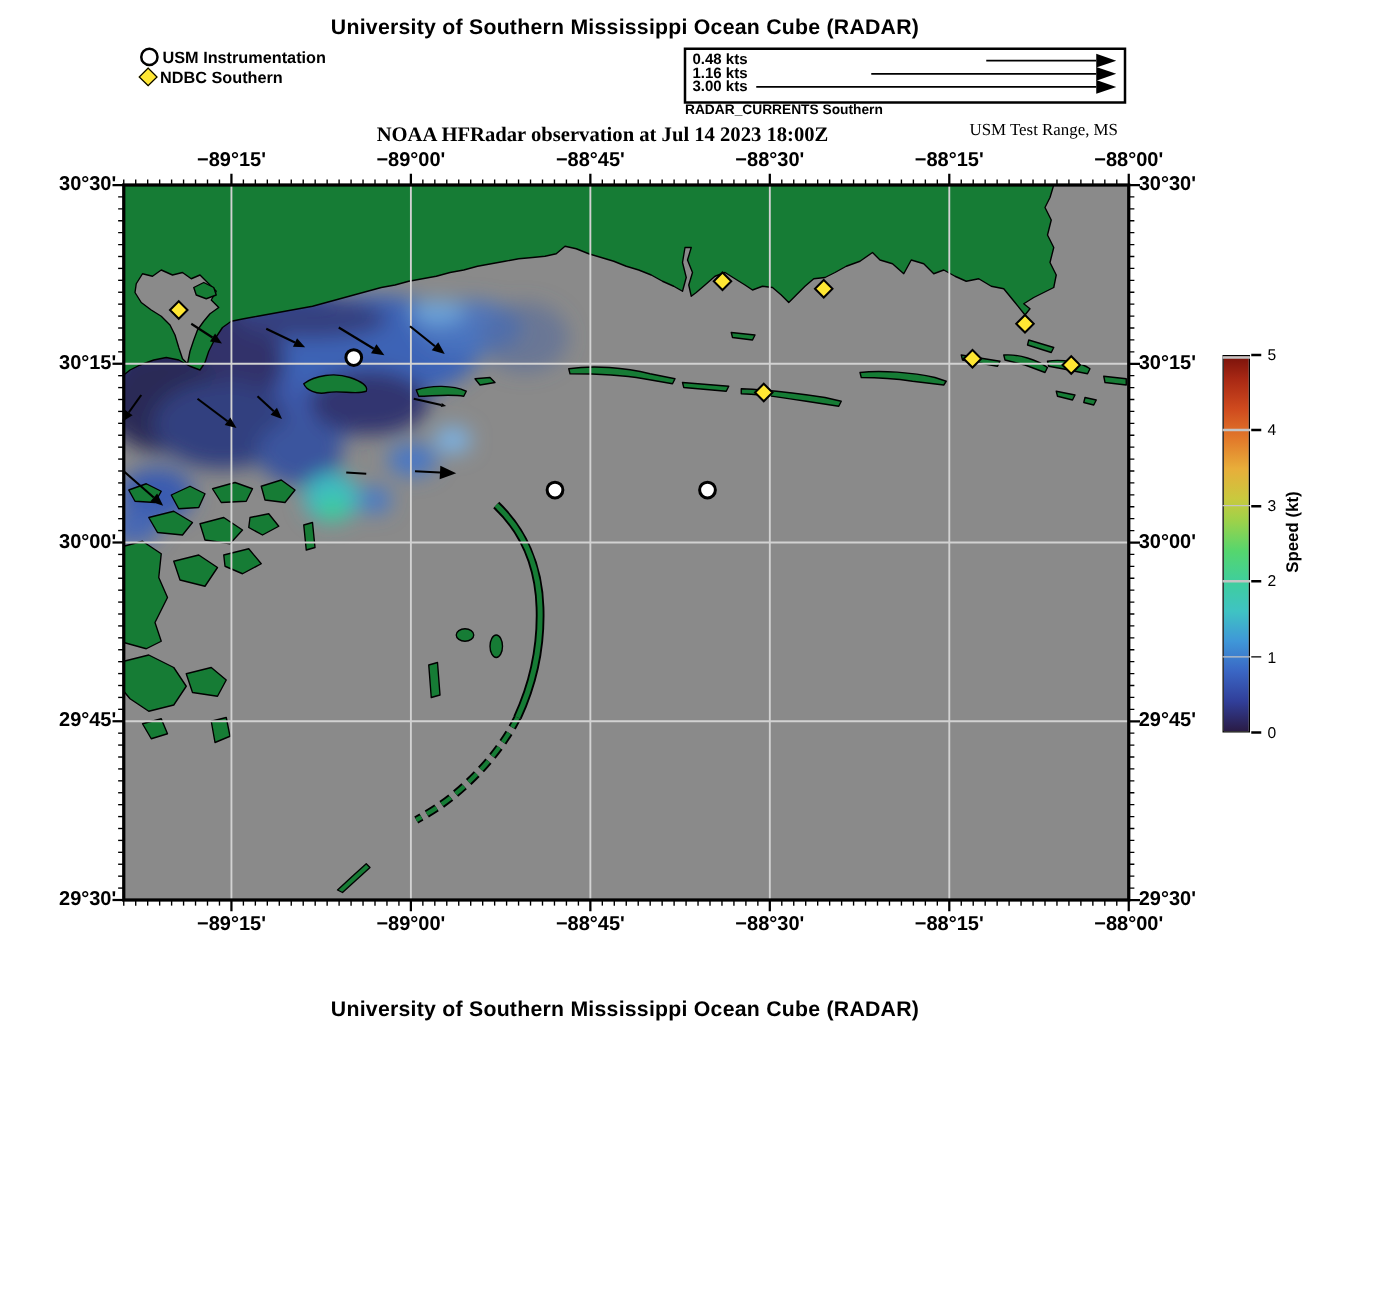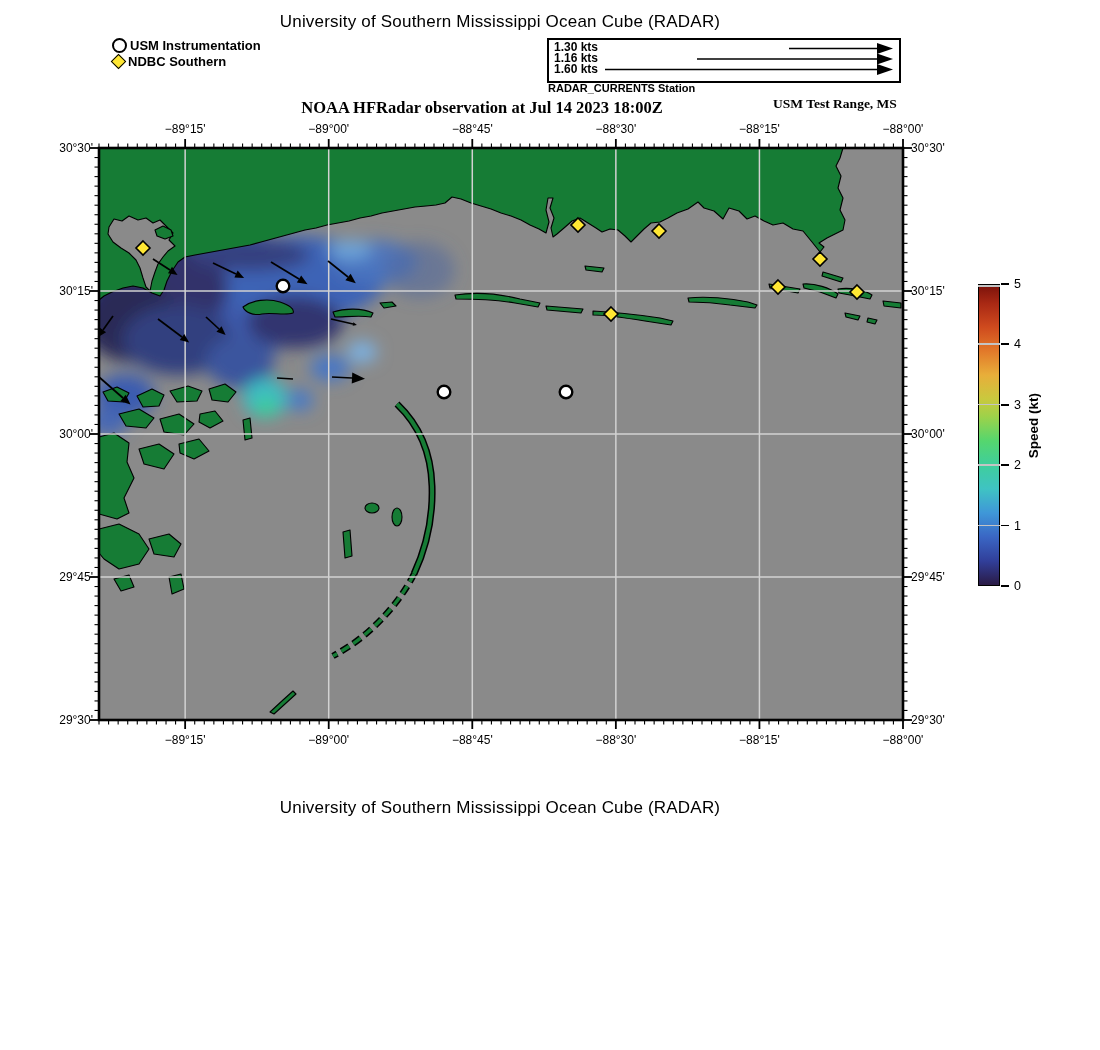--- a/index.html
+++ b/index.html
@@ -1,37 +1,37 @@
 <!DOCTYPE html>
 <html><head>
 <meta charset="utf-8">
 <style>
   html,body{margin:0;padding:0;background:#ffffff;}
   #stage{position:relative;width:1100px;height:1050px;background:#ffffff;overflow:hidden;
          font-family:"Liberation Sans",sans-serif;color:#000;}
   .title{position:absolute;left:100px;width:800px;text-align:center;font-size:17px;
-         font-weight:normal;letter-spacing:.2px;}
+         font-weight:bold;letter-spacing:.2px;}
   #title-top{top:12px;}
   #title-bottom{top:798px;}
   #subtitle{position:absolute;left:132px;width:700px;top:98px;text-align:center;
             font-family:"Liberation Serif",serif;font-weight:bold;font-size:16.5px;}
   #region-label{position:absolute;left:735px;width:200px;top:96px;text-align:center;
-            font-family:"Liberation Serif",serif;font-weight:bold;font-size:13.5px;}
+            font-family:"Liberation Serif",serif;font-weight:normal;font-size:13.5px;}
   #legend{position:absolute;left:112px;top:37px;}
   .legend-row{display:flex;align-items:center;height:16px;}
   .legend-label{font-size:13px;font-weight:bold;margin-left:3px;}
   .sym-circle{width:11px;height:11px;border-radius:50%;background:#fff;border:2.4px solid #000;}
   .sym-diamond{width:9px;height:9px;background:#ffe733;border:1.6px solid #000;
                transform:rotate(45deg);margin:1px;}
   #scale-box{position:absolute;left:547px;top:38px;width:350px;height:41px;background:#fff;
              border:2.4px solid #000;}
   .scale-row-label{position:absolute;left:5px;font-size:12px;font-weight:bold;line-height:11px;}
   #scale-caption{position:absolute;left:548px;top:82px;font-size:11px;font-weight:bold;}
   #map-svg{position:absolute;left:88px;top:136px;}
-  .axlbl{position:absolute;font-size:12px;line-height:14px;white-space:nowrap;}
+  .axlbl{position:absolute;font-size:16px;line-height:14px;white-space:nowrap;font-weight:bold;}
   .axlbl.top,.axlbl.bot{transform:translateX(-50%);}
   .axlbl.left{transform:translateX(-100%);}
   #colorbar{position:absolute;left:978px;top:284px;width:22px;height:302px;
             border:1.8px solid #000;box-sizing:border-box;}
   .cb-grid{position:absolute;left:978px;width:22px;height:1.6px;background:#c4c4c4;}
   .cb-tick{position:absolute;left:1001px;width:8px;height:1.8px;background:#000;}
   .cb-num{position:absolute;left:1014px;font-size:12.5px;line-height:14px;}
   #cb-label{position:absolute;left:1026px;top:393px;writing-mode:vertical-rl;
             transform:rotate(180deg);font-size:13.5px;font-weight:bold;white-space:nowrap;}
 </style>
@@ -55,22 +55,22 @@
 
   <div id="scale-box">
     <svg id="scale-svg" width="346" height="37">
         <line x1="240" y1="8.5" x2="328" y2="8.5" stroke="#000" stroke-width="1.4"></line>
         <path d="M344,8.5 L328,3 L328,14 Z" fill="#000"></path>
         <line x1="148" y1="19" x2="328" y2="19" stroke="#000" stroke-width="1.4"></line>
         <path d="M344,19 L328,13.5 L328,24.5 Z" fill="#000"></path>
         <line x1="56" y1="29.5" x2="328" y2="29.5" stroke="#000" stroke-width="1.4"></line>
         <path d="M344,29.5 L328,24 L328,35 Z" fill="#000"></path>
       </svg>
-  <span class="scale-row-label" style="top: 1.5px;">1.30 kts</span><span class="scale-row-label" style="top: 12.8px;">1.16 kts</span><span class="scale-row-label" style="top: 24.1px;">1.60 kts</span></div>
-  <div id="scale-caption">RADAR_CURRENTS Station</div>
+  <span class="scale-row-label" style="top: 1.5px;">0.48 kts</span><span class="scale-row-label" style="top: 12.8px;">1.16 kts</span><span class="scale-row-label" style="top: 24.1px;">3.00 kts</span></div>
+  <div id="scale-caption">RADAR_CURRENTS Southern</div>
 
   <div id="subtitle">NOAA HFRadar observation at Jul 14 2023 18:00Z</div>
   <div id="region-label">USM Test Range, MS</div>
 
   <svg id="map-svg" width="827" height="596" viewBox="88 136 827 596">
     <defs>
       <clipPath id="mapclip">
           <rect x="99" y="148" width="804" height="572"></rect>
         </clipPath>
       <filter id="blur8" x="-30%" y="-30%" width="160%" height="160%">

